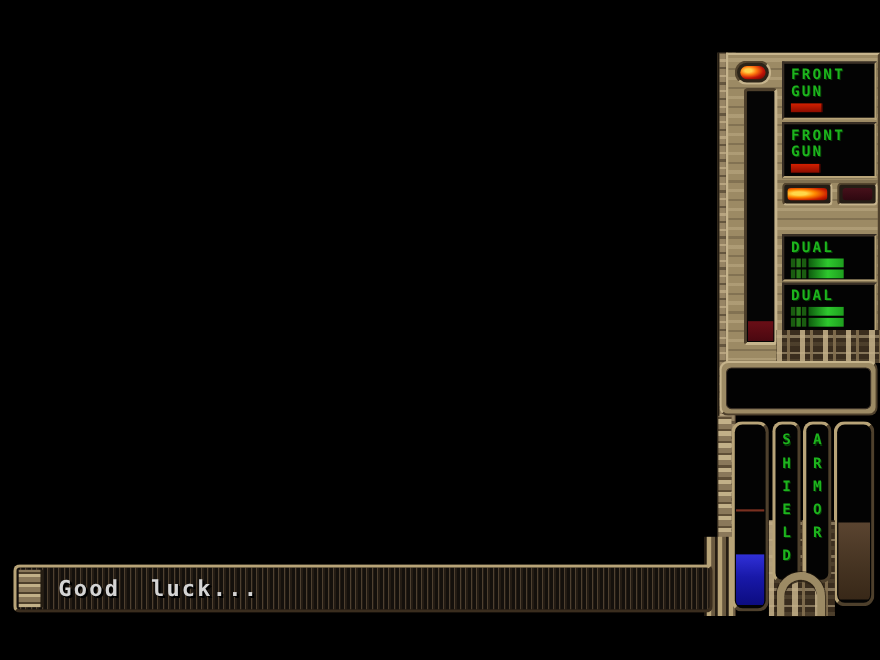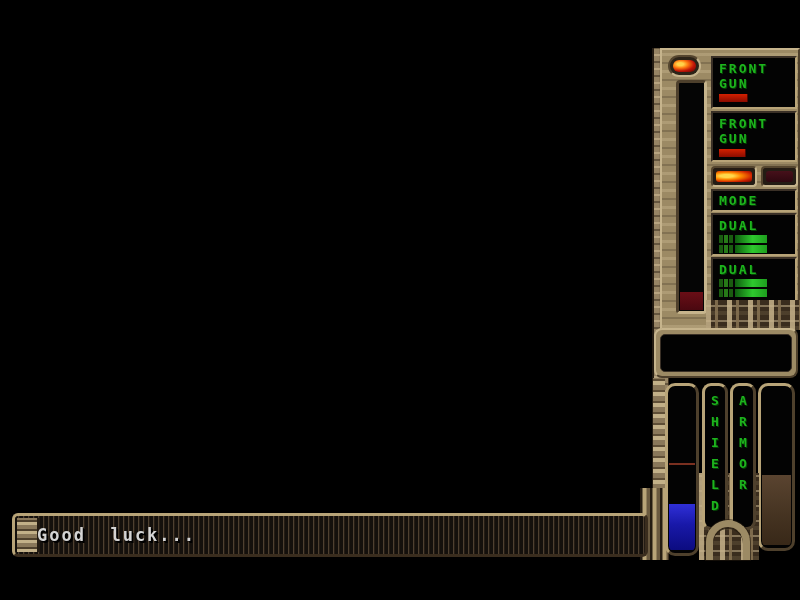--- a/index.html
+++ b/index.html
@@ -102,22 +102,22 @@
     box-shadow:inset 0 2px 0 rgba(40,30,18,.8), 0 0 0 1px rgba(30,22,12,.6);}
 
   
   #message-bar{left:12px;top:513px;width:636px;height:44px;box-sizing:border-box;
     border:3px solid;border-color:#b8a478 #3a2d1e #3a2d1e #b8a478;border-radius:6px;
     background-color:#14100c;
     background-image:repeating-linear-gradient(90deg,#14100c 0 3px,#4e4030 3px 4px,#241c14 4px 5px);}
   .msg-cap{position:absolute;left:2px;top:2px;width:20px;height:34px;
     background:repeating-linear-gradient(0deg,#c2b088 0 3px,#4e402c 3px 5px,#8a785a 5px 9px);
     border-right:2px solid #241c12;}
-  .msg-text{position:absolute;left:22px;top:50%;transform:translateY(-50%);
-    color:#d4d4d4;font-size:17px;font-weight:bold;letter-spacing:2px;white-space:pre;
+  .msg-text{position:absolute;left:38px;top:50%;transform:translateY(-50%);
+    color:#d4d4d4;font-size:20px;font-weight:bold;letter-spacing:2px;white-space:pre;
     text-shadow:1px 1px 0 #000, 2px 2px 0 #000;}
 </style>
 </head>
 <body>
 
 <div id="stage">
 
   <div class="abs" style="left:0;top:0;width:652px;height:600px;background:#000;"></div>
 
   <div id="hud" class="abs">
@@ -152,23 +152,20 @@
 
         <div class="lights-row">
           <div class="light-bezel on">
             <div class="light-led on"></div>
           </div>
           <div class="light-bezel off">
             <div class="light-led off"></div>
           </div>
         </div>
 
-        <div class="screen" style="top:139px;height:23px;">
-          <div class="screen-label" style="padding-top:2px;">MODE</div>
-        </div>
 
         <div class="screen" style="top:163px;height:43px;">
           <div class="screen-label">DUAL</div>
           <div class="dual-row">
             <span class="seg"></span>
               <span class="seg"></span>
               <span class="seg"></span>
             <span class="dual-fill" style="width: 42%;"></span>
           </div>
           <div class="dual-row">

